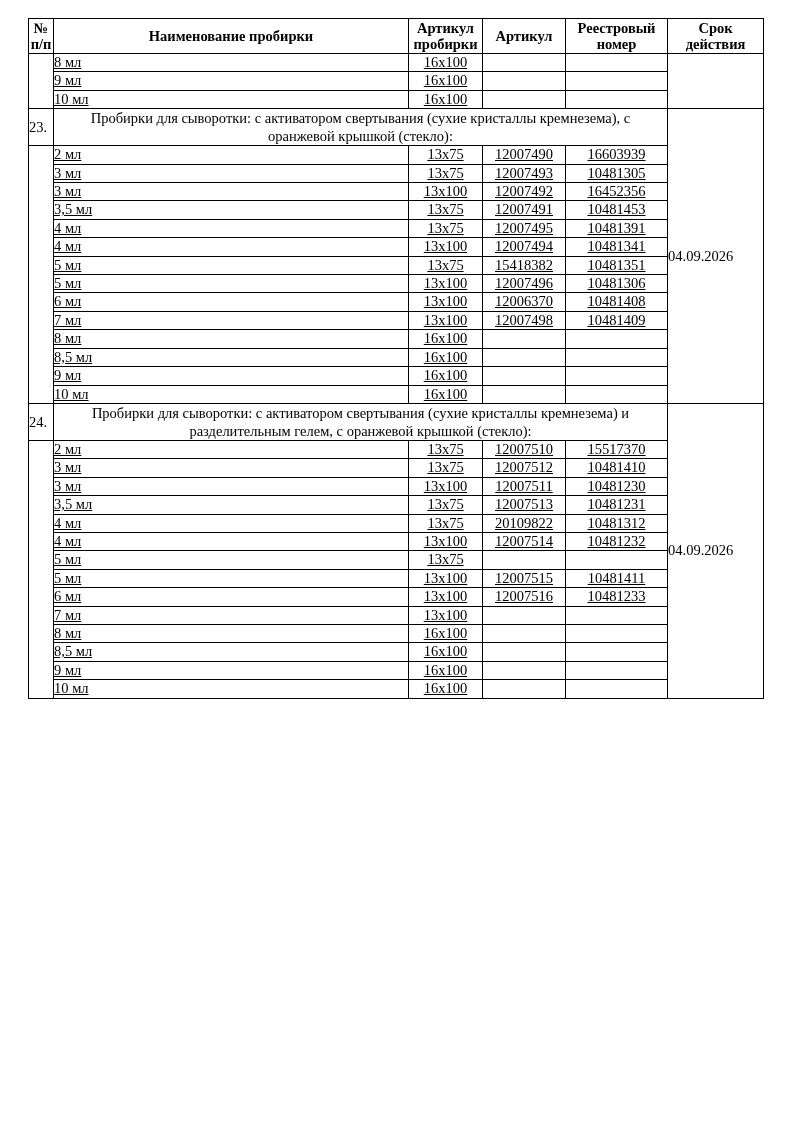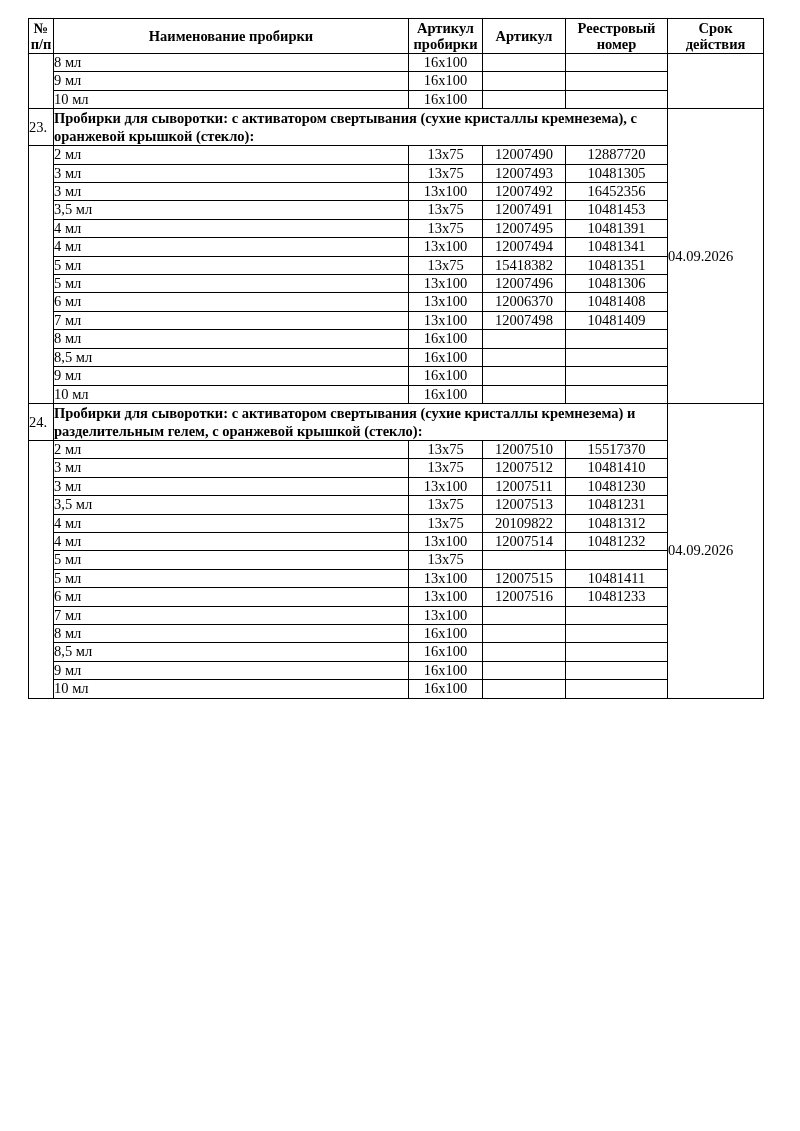--- a/index.html
+++ b/index.html
@@ -37,38 +37,38 @@
   tr.head-row td {
     font-weight: bold;
     text-align: center;
     vertical-align: middle;
     line-height: 16px;
   }
   tr.head-row td span.line { display: block; }
   
   tr.section-row { height: 37px; }
   td.section-title {
-    font-weight: bold;
-    text-align: left;
+    font-weight: normal;
+    text-align: center;
     vertical-align: middle;
     line-height: 18px;
   }
   td.section-title span.line { display: block; }
   td.num-cell {
     text-align: left;
     vertical-align: middle;
     line-height: 16px;
   }
   td.num-spacer { background: #ffffff; }
   td.validity-cell {
     text-align: left;
     vertical-align: middle;
   }
   
-  tr.data-row { height: 17.6px; }
+  tr.data-row { height: 17.6px; text-decoration: underline; }
   tr.data-row td { line-height: 17.4px; white-space: nowrap; }
   td.name-cell { text-align: left; padding-left: 3px; }
   td.size-cell, td.art-cell, td.reg-cell { text-align: center; }
 </style>
 </head>
 <body>
 
 <div class="page">
   <table class="reg-table">
     <colgroup>
@@ -130,21 +130,21 @@
             <span class="line">Пробирки для сыворотки: с активатором свертывания (сухие кристаллы кремнезема), с</span>
             <span class="line">оранжевой крышкой (стекло):</span>
           </td>
           <td class="validity-cell" rowspan="15">04.09.2026</td>
         </tr>
         <tr class="data-row">
           <td class="num-spacer" rowspan="14"></td>
           <td class="name-cell">2 мл</td>
           <td class="size-cell">13x75</td>
           <td class="art-cell">12007490</td>
-          <td class="reg-cell">12887720</td>
+          <td class="reg-cell">16603939</td>
         </tr>
         <tr class="data-row">
           <td class="name-cell">3 мл</td>
           <td class="size-cell">13x75</td>
           <td class="art-cell">12007493</td>
           <td class="reg-cell">10481305</td>
         </tr>
         <tr class="data-row">
           <td class="name-cell">3 мл</td>
           <td class="size-cell">13x100</td>

